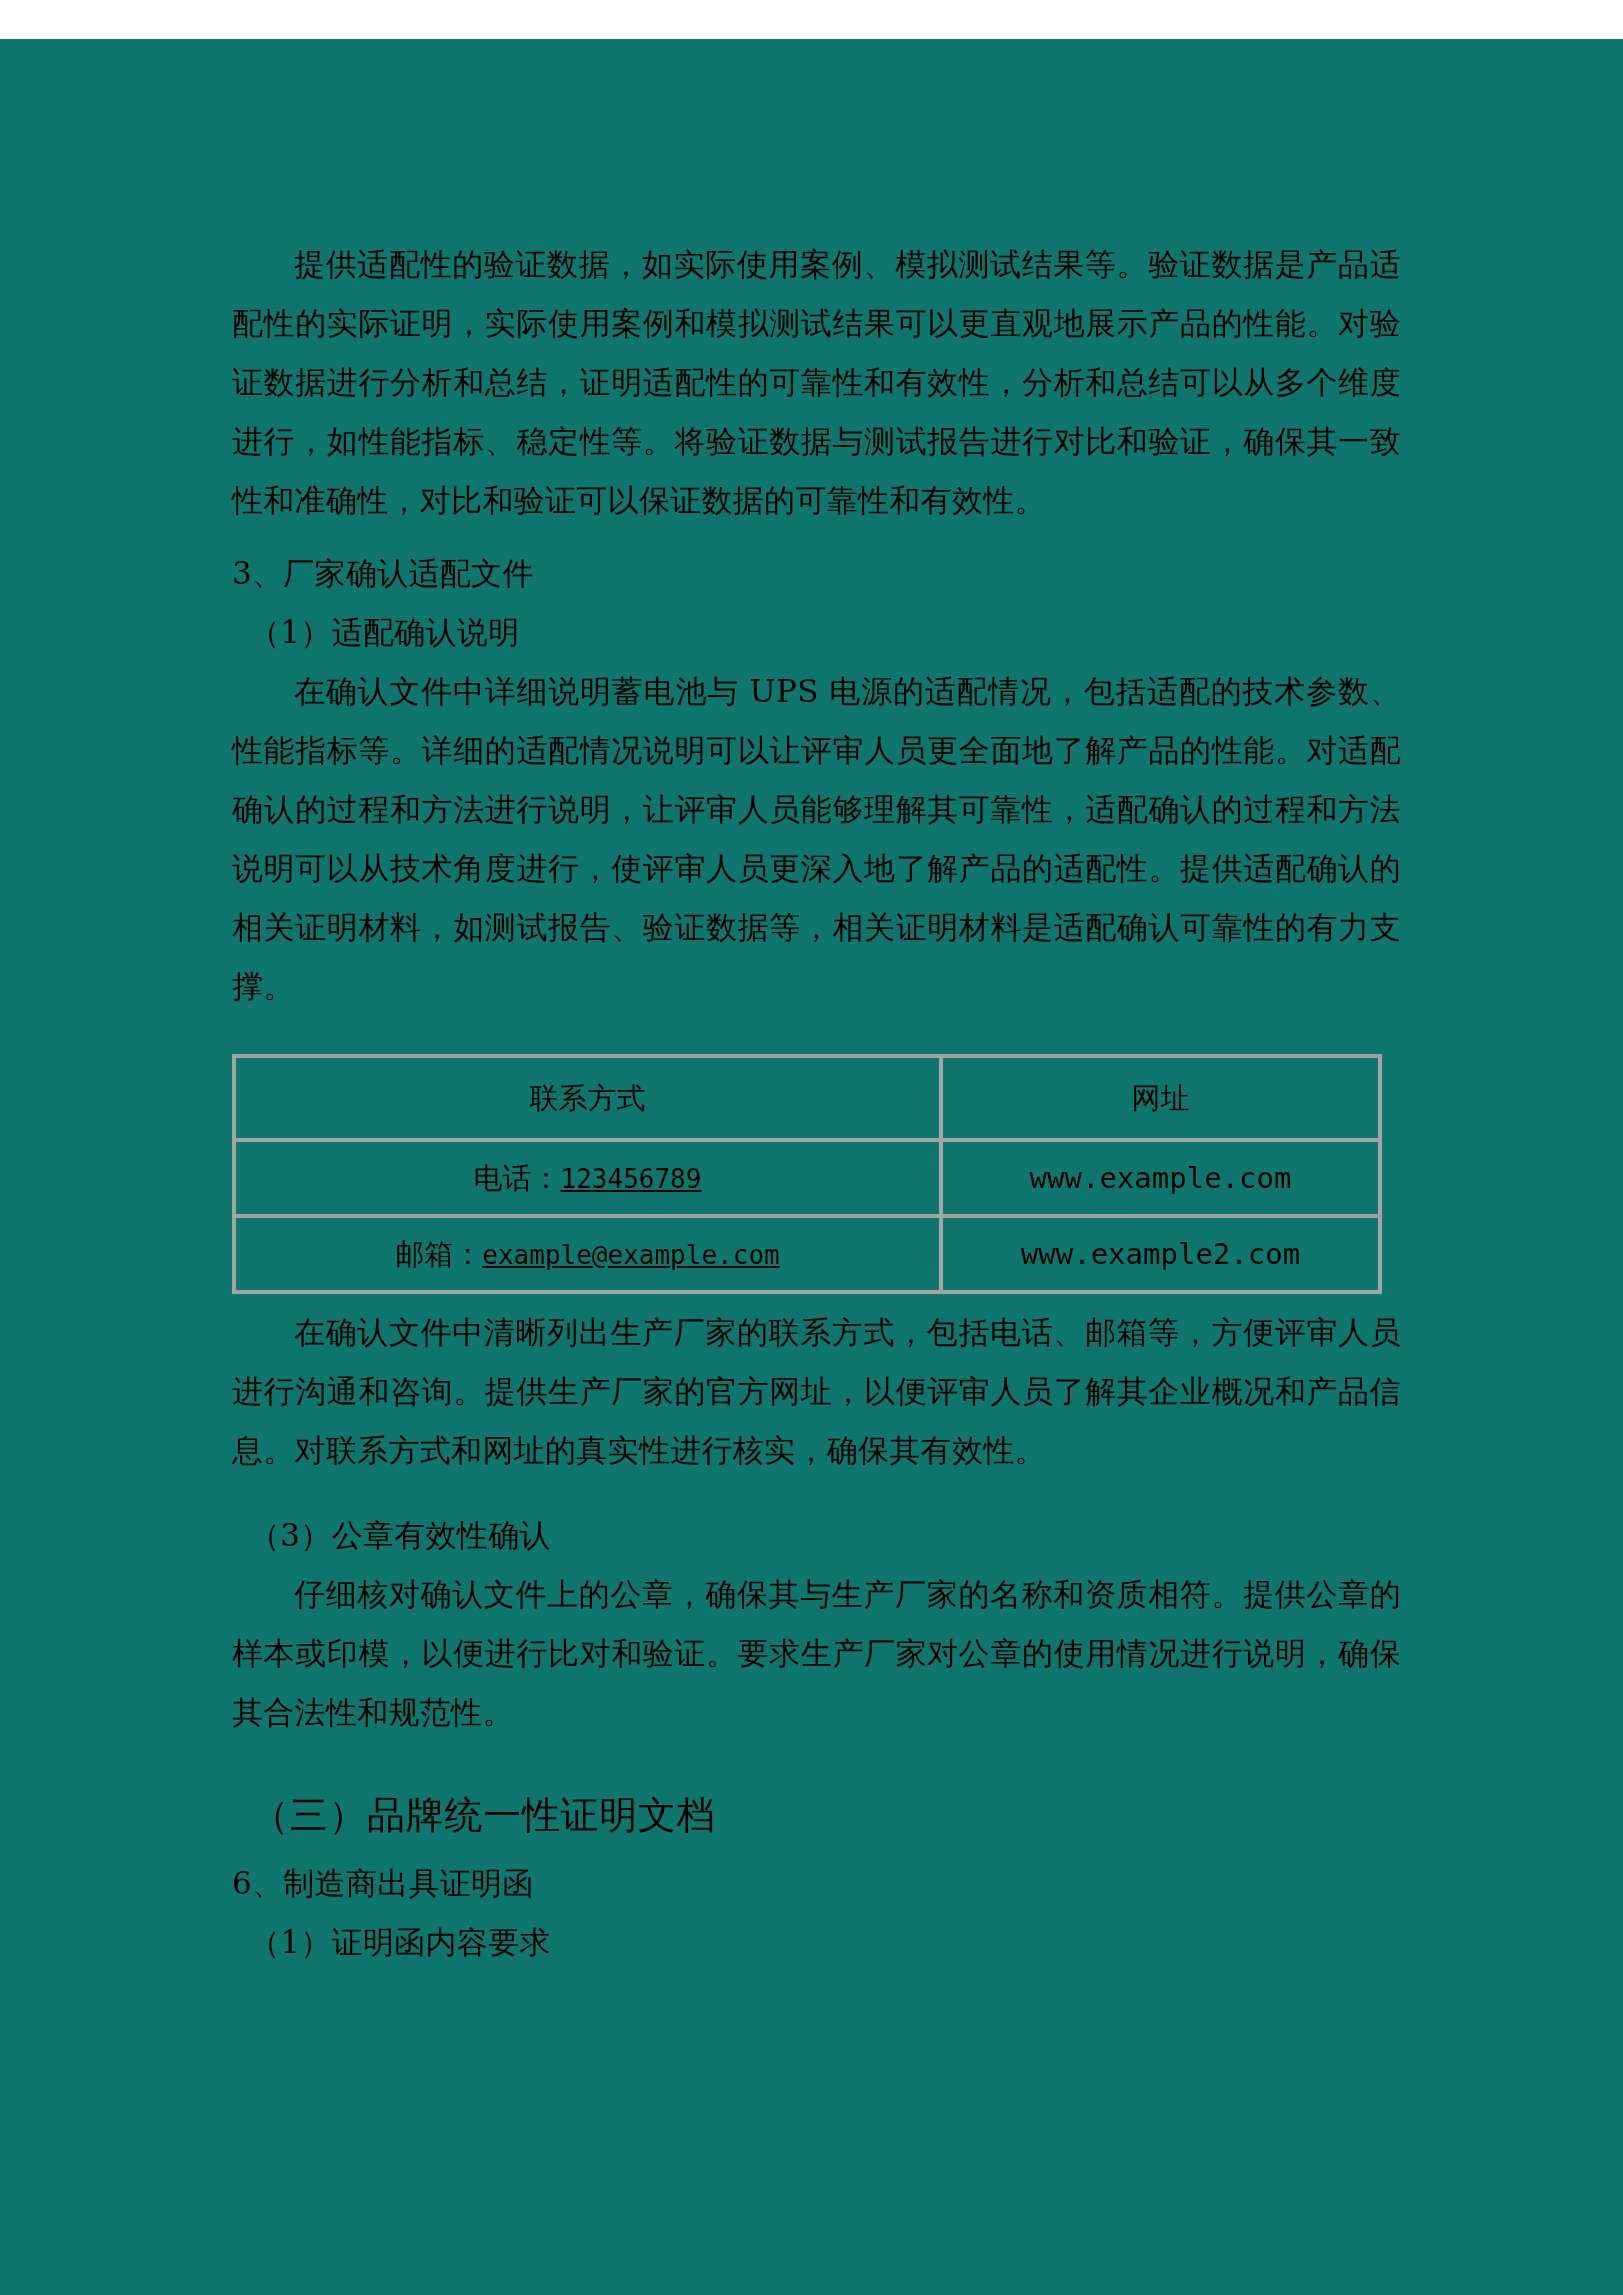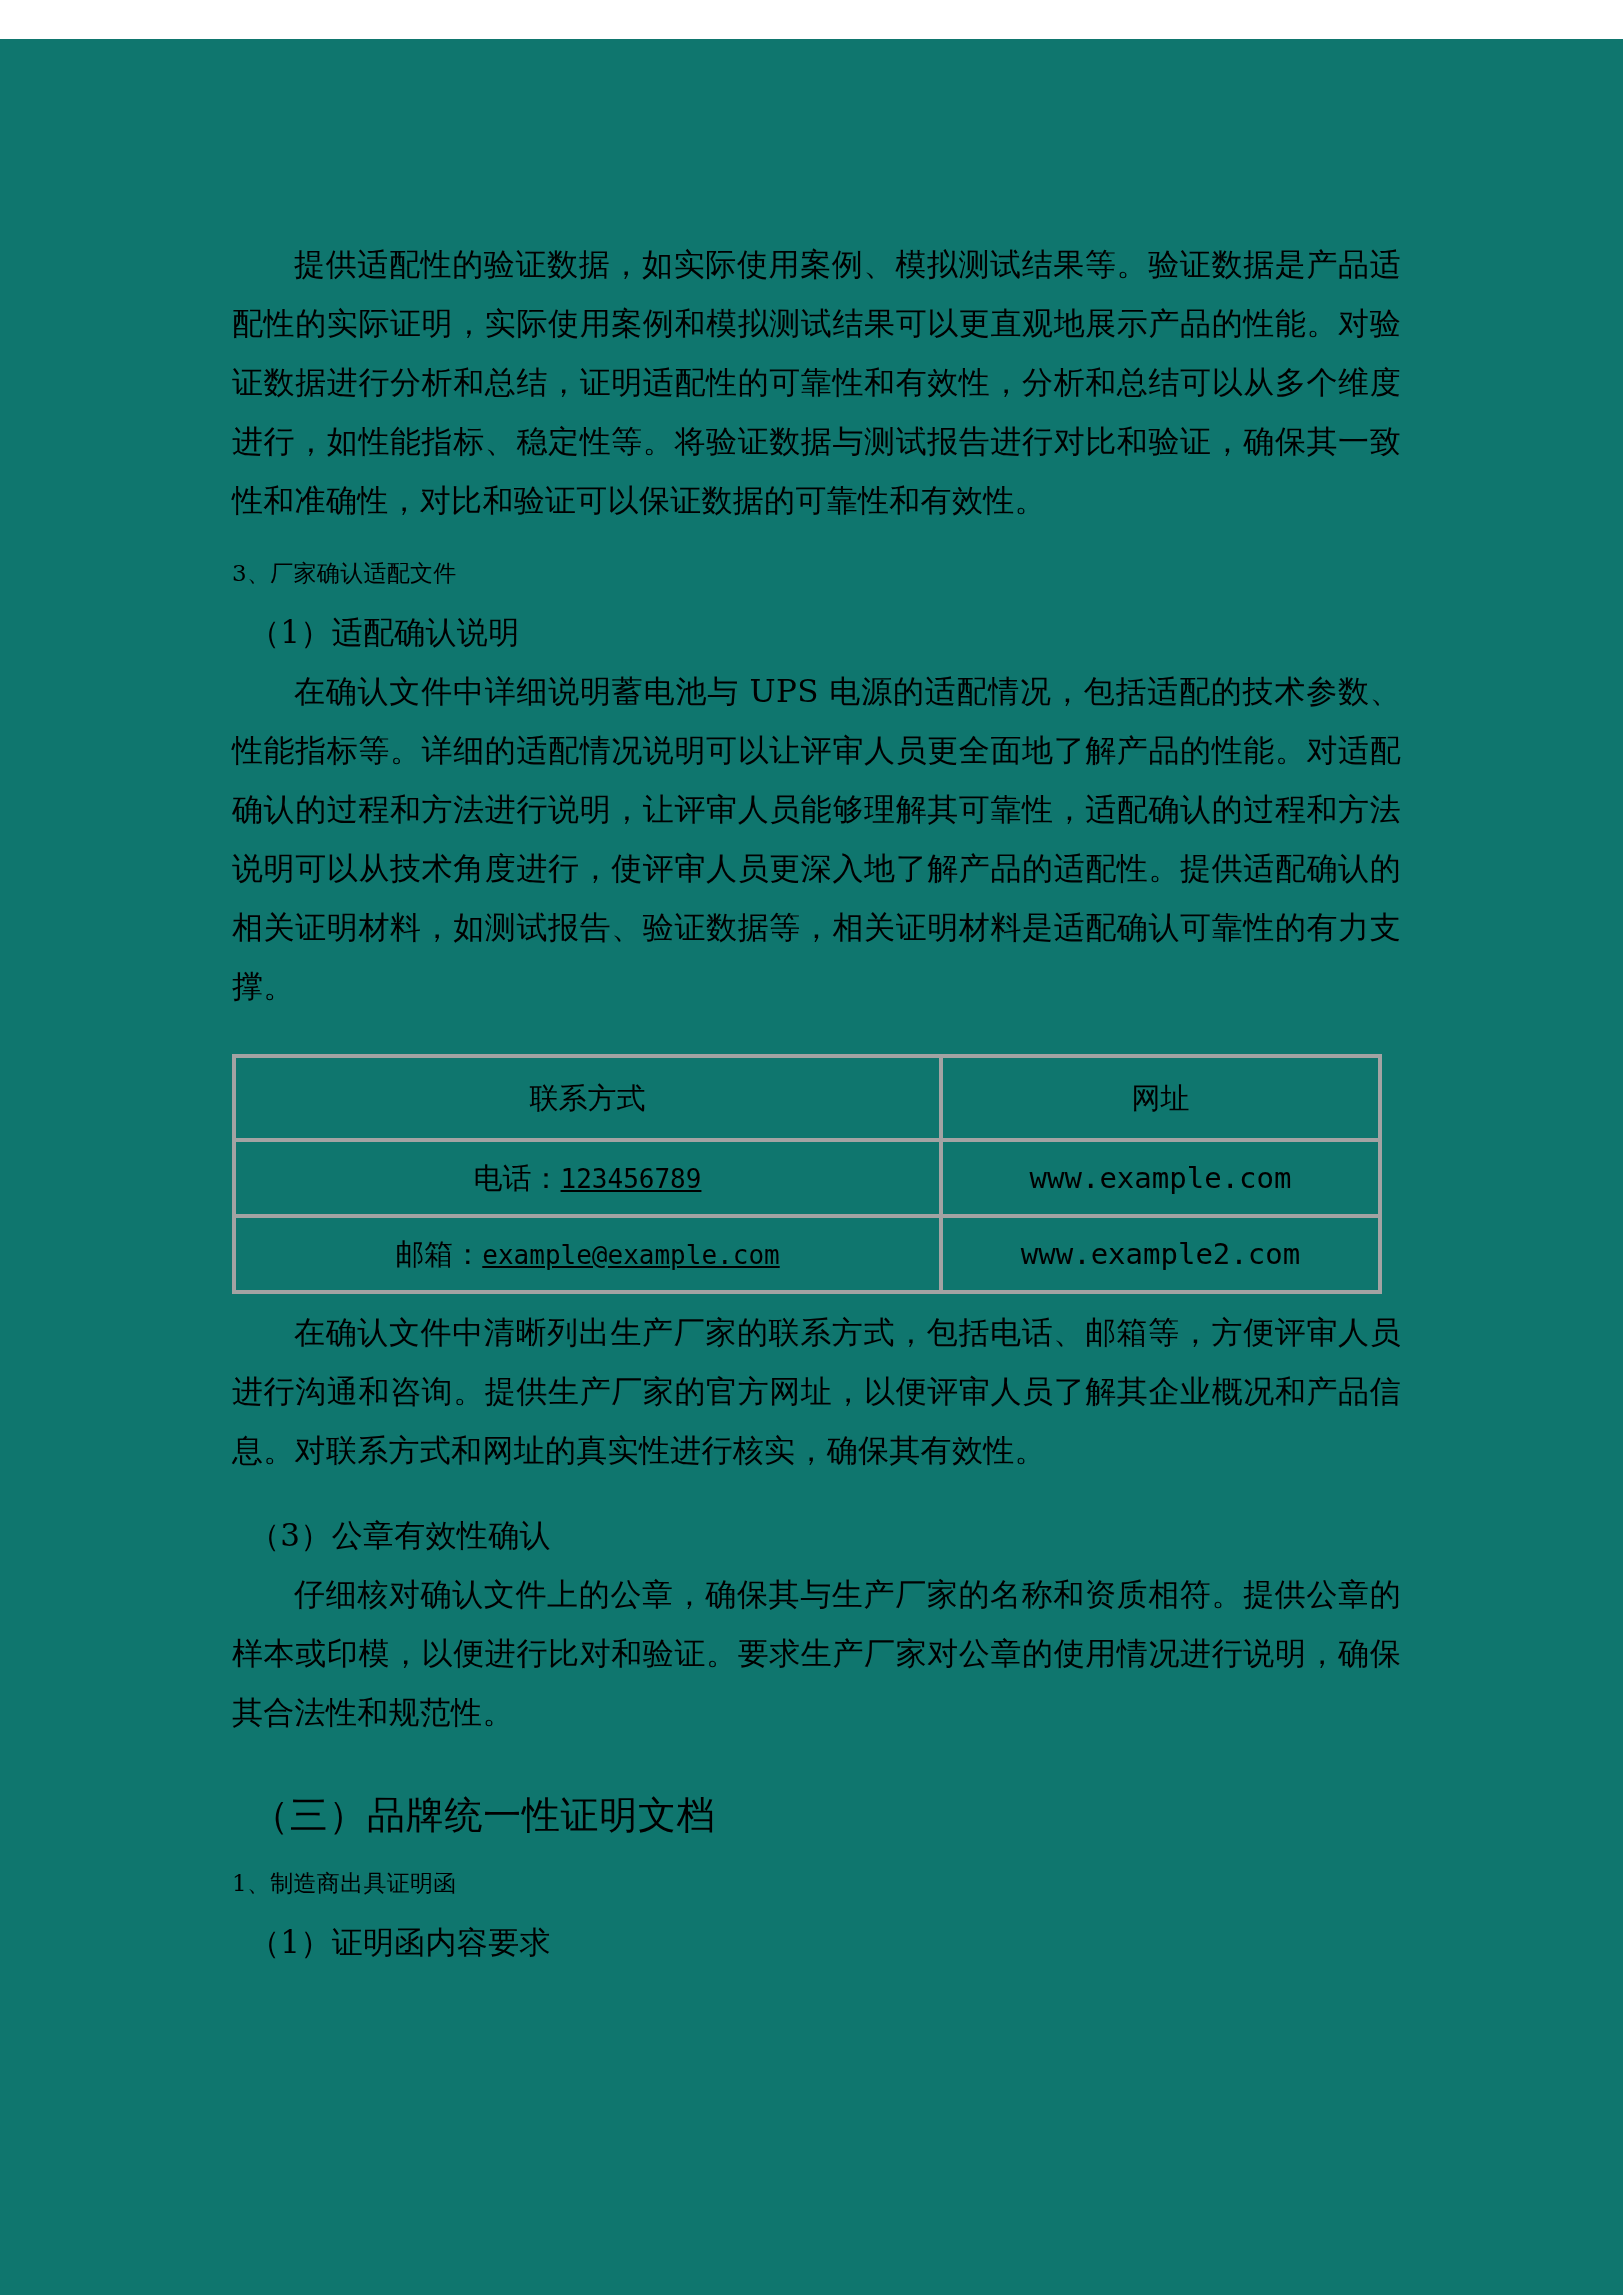--- a/index.html
+++ b/index.html
@@ -28,21 +28,21 @@
     line-height: 59px;
     text-align: justify;
     text-justify: inter-ideograph;
     letter-spacing: 0.3px;
     margin: 0;
   }
   .indent {
     text-indent: 2em;
   }
   .heading {
-    font-size: 23px;
+    font-size: 31px;
     line-height: 59px;
     margin: 0;
     text-indent: 0;
     letter-spacing: 0.3px;
   }
   .heading-indent1 {
     font-size: 31px;
     line-height: 59px;
     margin: 0;
     text-indent: 0.55em;
@@ -136,18 +136,18 @@
   <div class="gap-md"></div>
 
   <p class="heading-indent1">（3）公章有效性确认</p>
 
   <p class="body-text indent">仔细核对确认文件上的公章，确保其与生产厂家的名称和资质相符。提供公章的样本或印模，以便进行比对和验证。要求生产厂家对公章的使用情况进行说明，确保其合法性和规范性。</p>
 
   <div class="gap-lg"></div>
 
   <p class="section-title">（三）品牌统一性证明文档</p>
 
-  <p class="heading">1、制造商出具证明函</p>
+  <p class="heading">6、制造商出具证明函</p>
 
   <p class="heading-indent1">（1）证明函内容要求</p>
 
 </div>
 
 
 </body></html>

